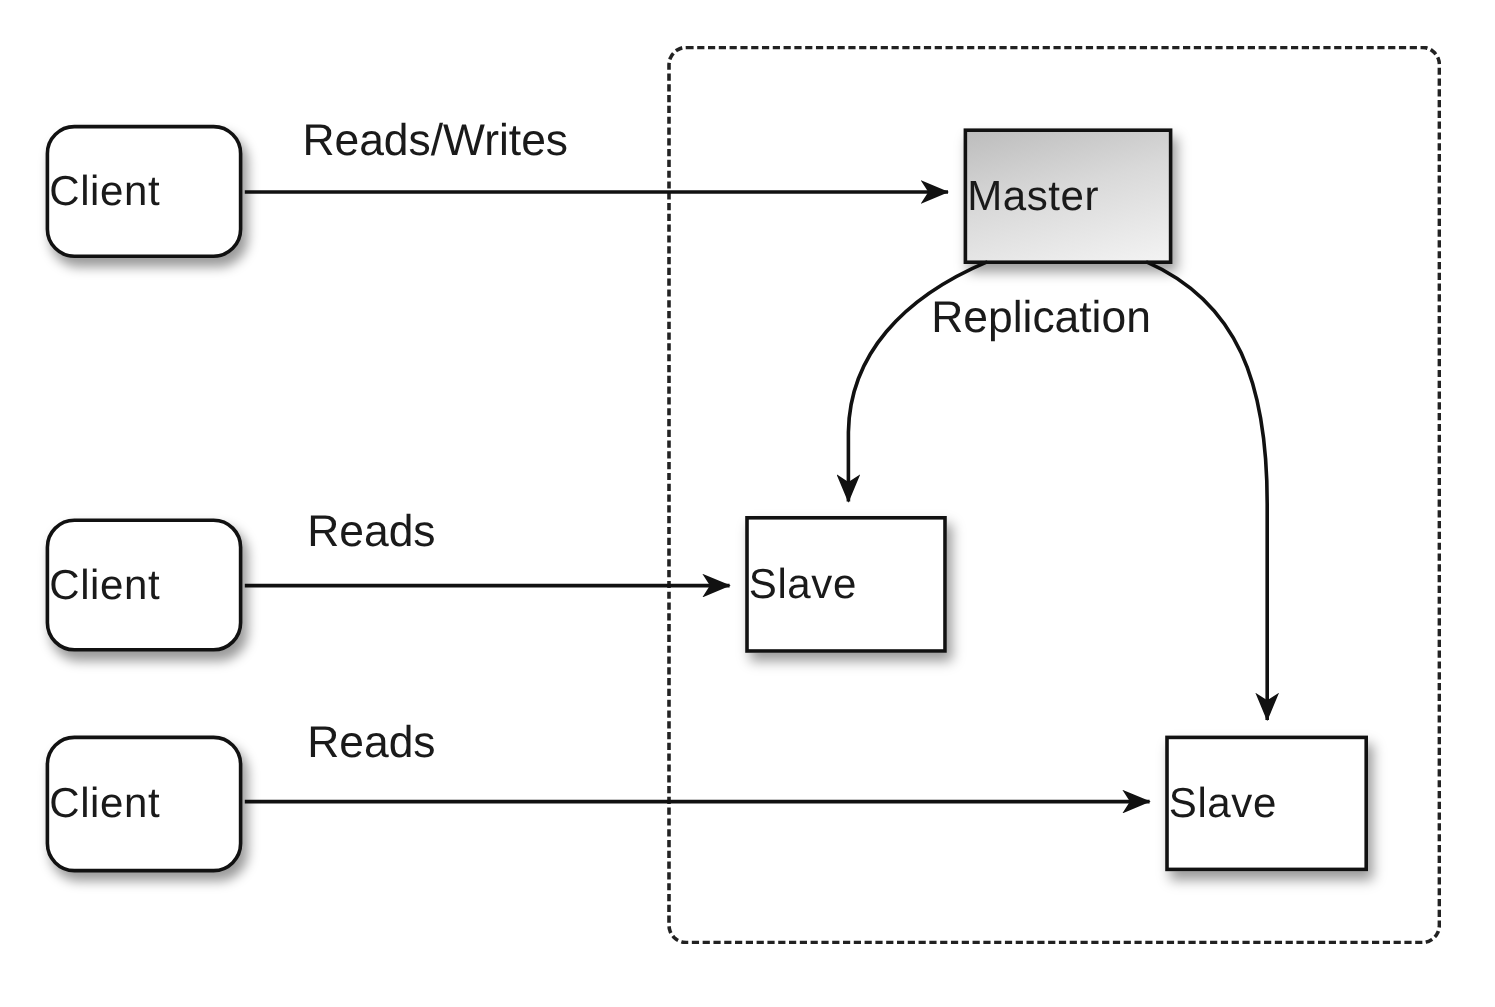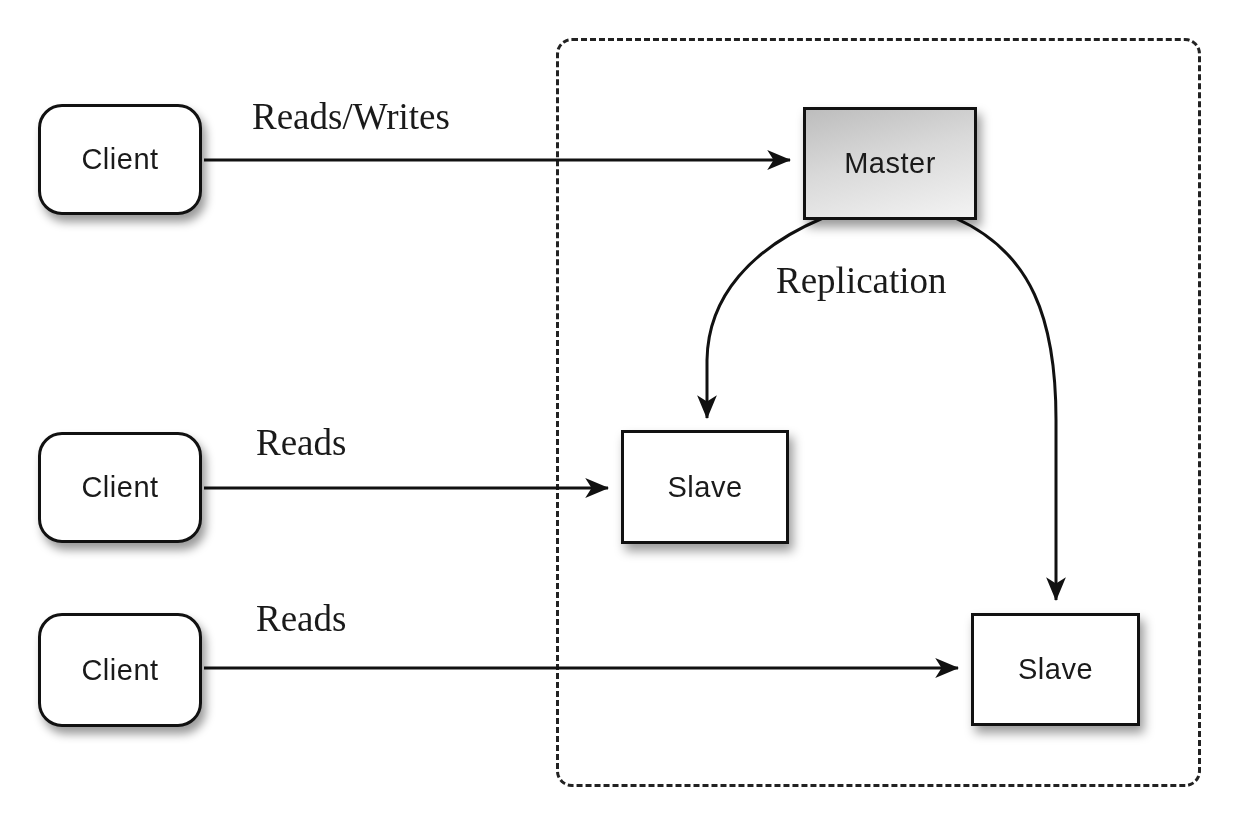--- a/index.html
+++ b/index.html
@@ -30,47 +30,46 @@
     border-radius: 16px;
     box-sizing: border-box;
   }
   .node {
     position: absolute;
     box-sizing: border-box;
     border: 3.5px solid #111111;
     background: #ffffff;
     display: flex;
     align-items: center;
-    justify-content: center;
-    font-size: 29px;
+    justify-content: flex-start;
+    font-size: 35px;
     letter-spacing: 0.5px;
     box-shadow: 4px 7px 10px rgba(0,0,0,0.40);
   }
   .node.rounded {
     border-radius: 24px;
   }
   .node.client1 { left: 38px;  top: 104px; width: 164px; height: 111px; }
   .node.client2 { left: 38px;  top: 432px; width: 164px; height: 111px; }
   .node.client3 { left: 38px;  top: 613px; width: 164px; height: 114px; }
   .node.master  { left: 803px; top: 107px; width: 174px; height: 113px;
                   background: linear-gradient(165deg, #bdbdbd 0%, #d9d9d9 45%, #f3f3f3 100%); }
   .node.slave1  { left: 621px; top: 430px; width: 168px; height: 114px; }
   .node.slave2  { left: 971px; top: 613px; width: 169px; height: 113px; }
   .edge-label {
     position: absolute;
     font-size: 37px;
     line-height: 1.05;
     white-space: nowrap;
     color: #1a1a1a;
-    font-family: Liberation Serif, serif;
   }
   .label-reads-writes { left: 252px; top: 98px;  }
   .label-reads-mid    { left: 256px; top: 424px; }
   .label-reads-bottom { left: 256px; top: 600px; }
-  .label-replication  { left: 776px; top: 262px; }
+  .label-replication  { left: 776px; top: 246px; }
 </style>
 </head>
 <body>
 
 <div class="canvas">
 
   <div class="cluster-boundary"></div>
 
   <svg class="edges-svg" viewBox="0 0 1246 839" xmlns="http://www.w3.org/2000/svg">
     <defs>

